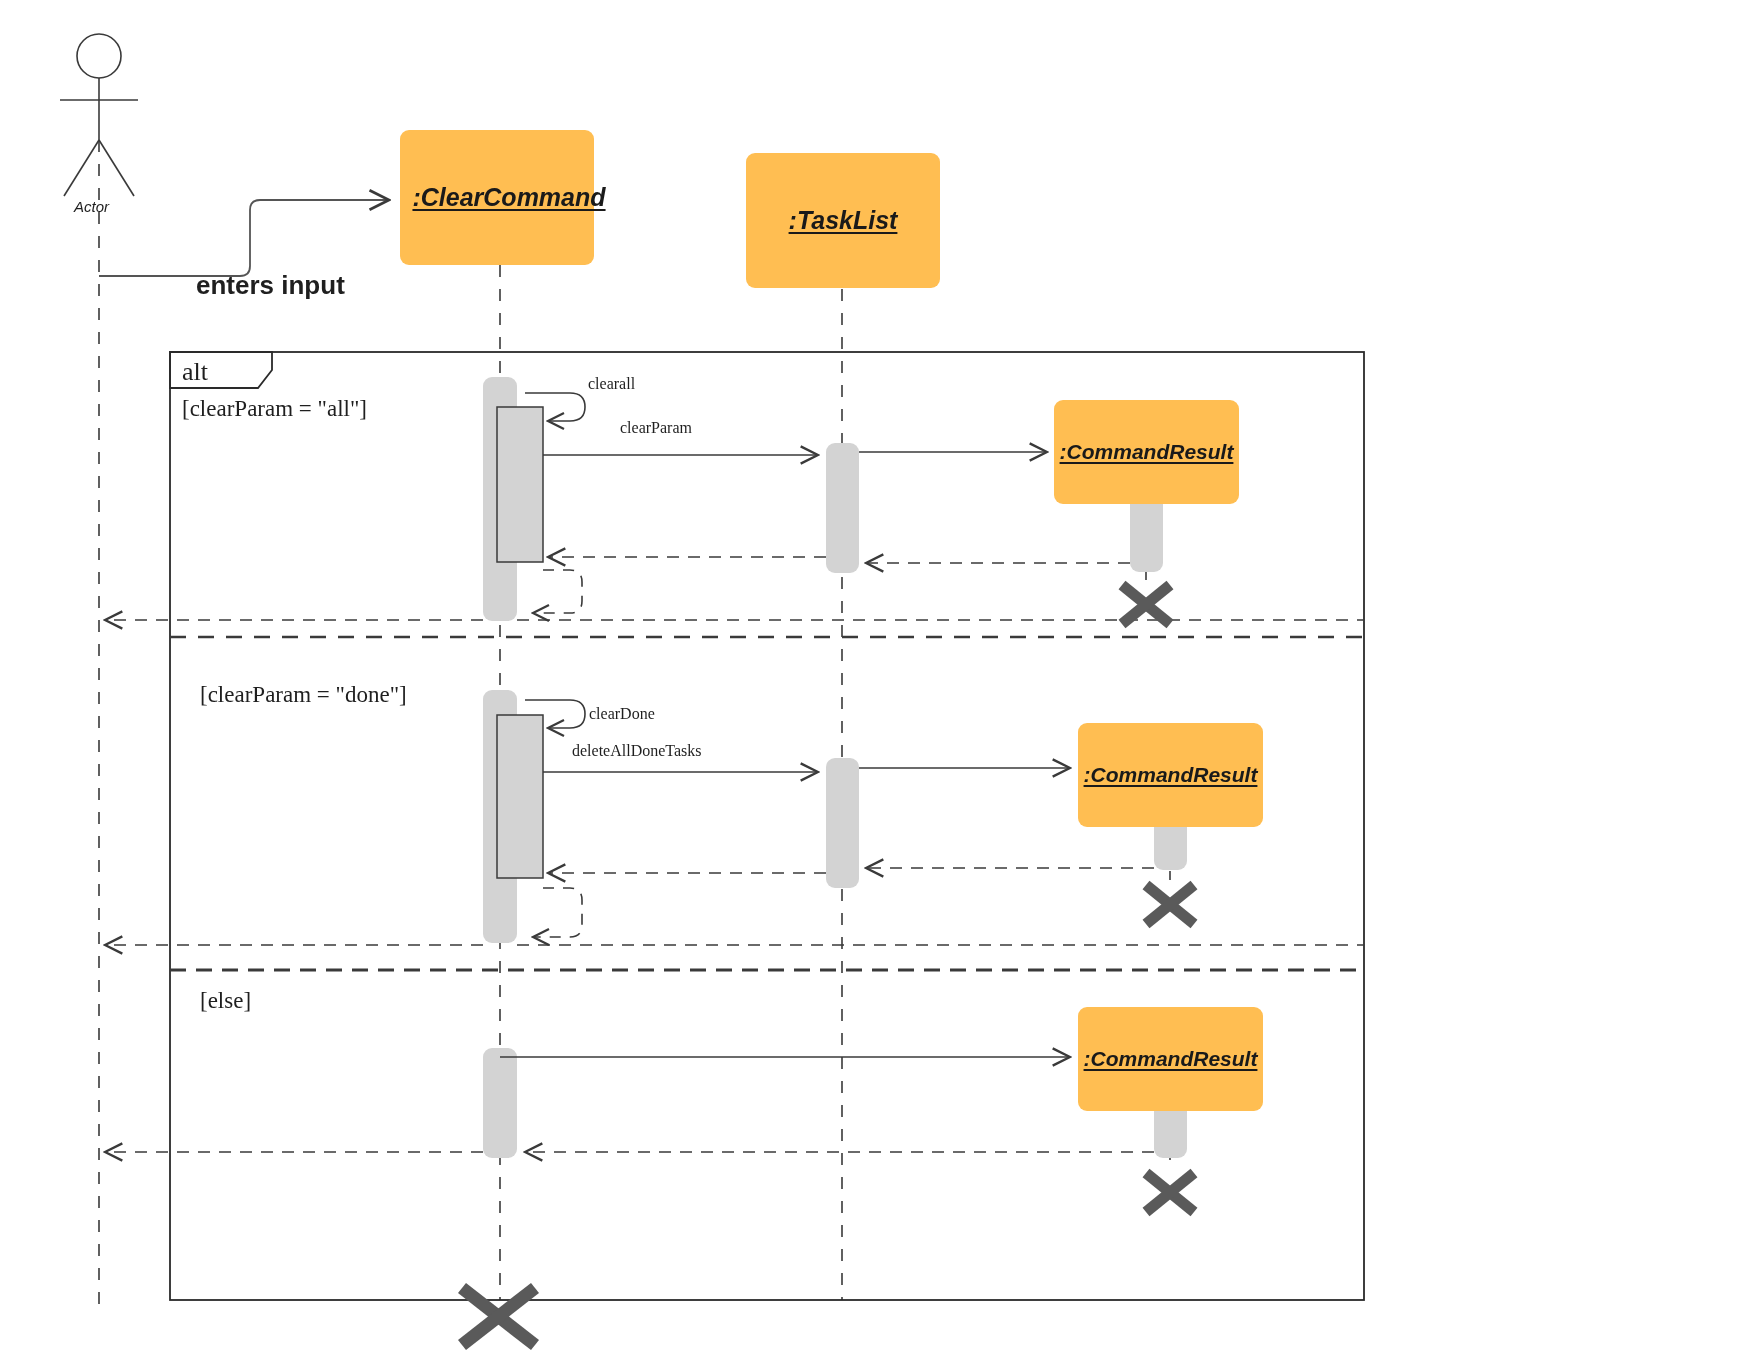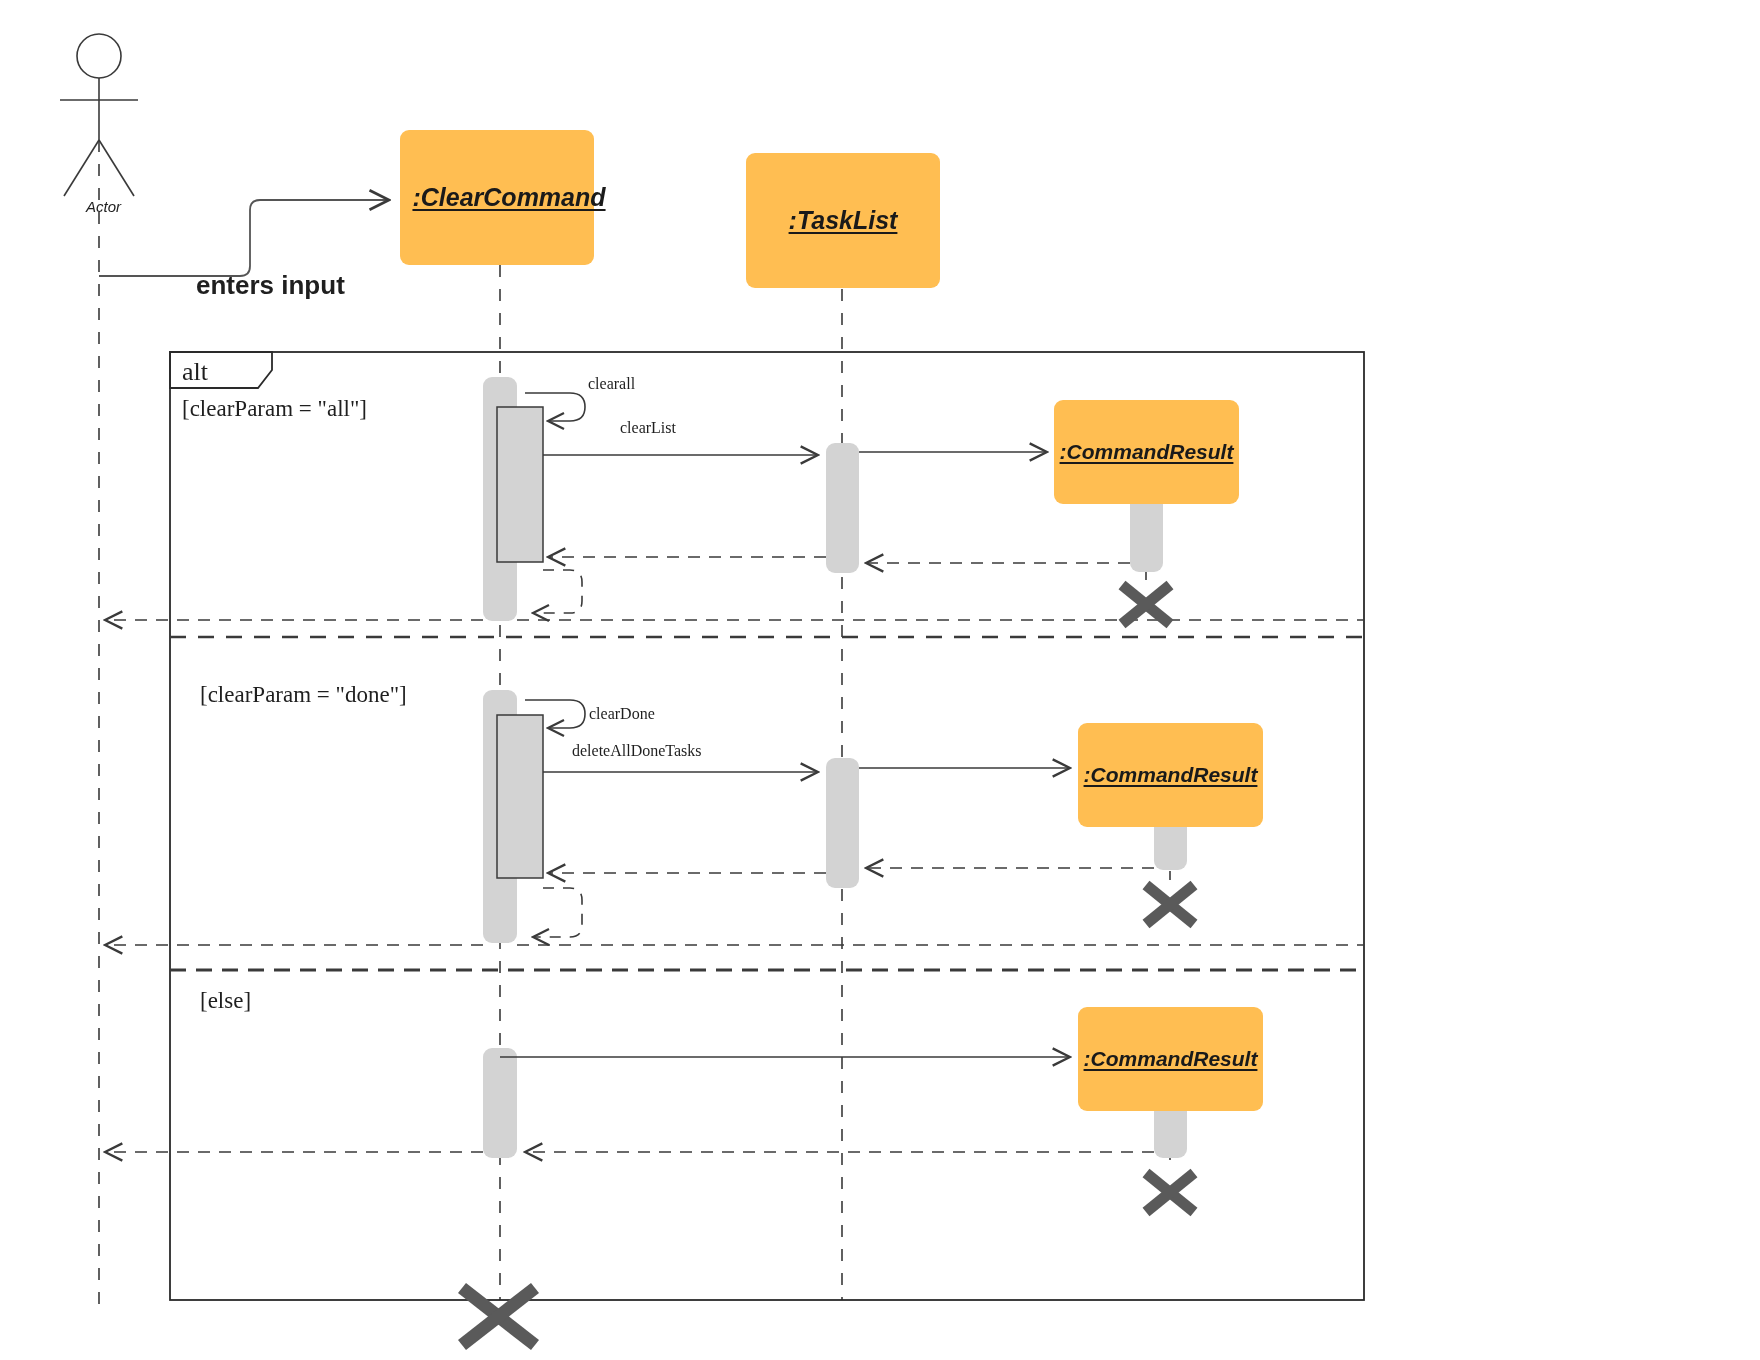--- a/index.html
+++ b/index.html
@@ -191,21 +191,21 @@
       <line x1="1146" y1="1173" x2="1194" y2="1212" stroke="#5a5a5a" stroke-width="11"></line>
       <line x1="1194" y1="1173" x2="1146" y2="1212" stroke="#5a5a5a" stroke-width="11"></line>
     </g>
 
     <g>
       <line x1="462" y1="1288" x2="535" y2="1345" stroke="#5a5a5a" stroke-width="13"></line>
       <line x1="535" y1="1288" x2="462" y2="1345" stroke="#5a5a5a" stroke-width="13"></line>
     </g>
   </svg>
 
-  <div class="actor-label" style="left:86px; top:198px;">Actor</div>
+  <div class="actor-label" style="left:74px; top:198px;">Actor</div>
 
   <div class="enters-label" style="left:196px; top:270px;">enters input</div>
 
   <div class="lifeline-box" style="left:400px; top:130px; width:194px; height:135px;padding-left:24px;">
     <span class="lifeline-label" style="font-size:25px;">:ClearCommand</span>
   </div>
 
   <div class="lifeline-box" style="left:746px; top:130px; width:194px; height:135px;margin-top:23px;">
     <span class="lifeline-label" style="font-size:25px;">:TaskList</span>
   </div>
@@ -222,18 +222,18 @@
     <span class="lifeline-label" style="font-size:21px;">:CommandResult</span>
   </div>
 
   <div class="frame-op" style="left:182px; top:357px;">alt</div>
 
   <div class="guard-label" style="left:182px; top:396px;">[clearParam = "all"]</div>
   <div class="guard-label" style="left:200px; top:682px;">[clearParam = "done"]</div>
   <div class="guard-label" style="left:200px; top:988px;">[else]</div>
 
   <div class="msg-label" style="left:588px; top:375px;">clearall</div>
-  <div class="msg-label" style="left:620px; top:419px;">clearList</div>
+  <div class="msg-label" style="left:620px; top:419px;">clearParam</div>
 
   <div class="msg-label" style="left:589px; top:705px;">clearDone</div>
   <div class="msg-label" style="left:572px; top:742px;">deleteAllDoneTasks</div>
 
 </div>
 
 </body></html>

